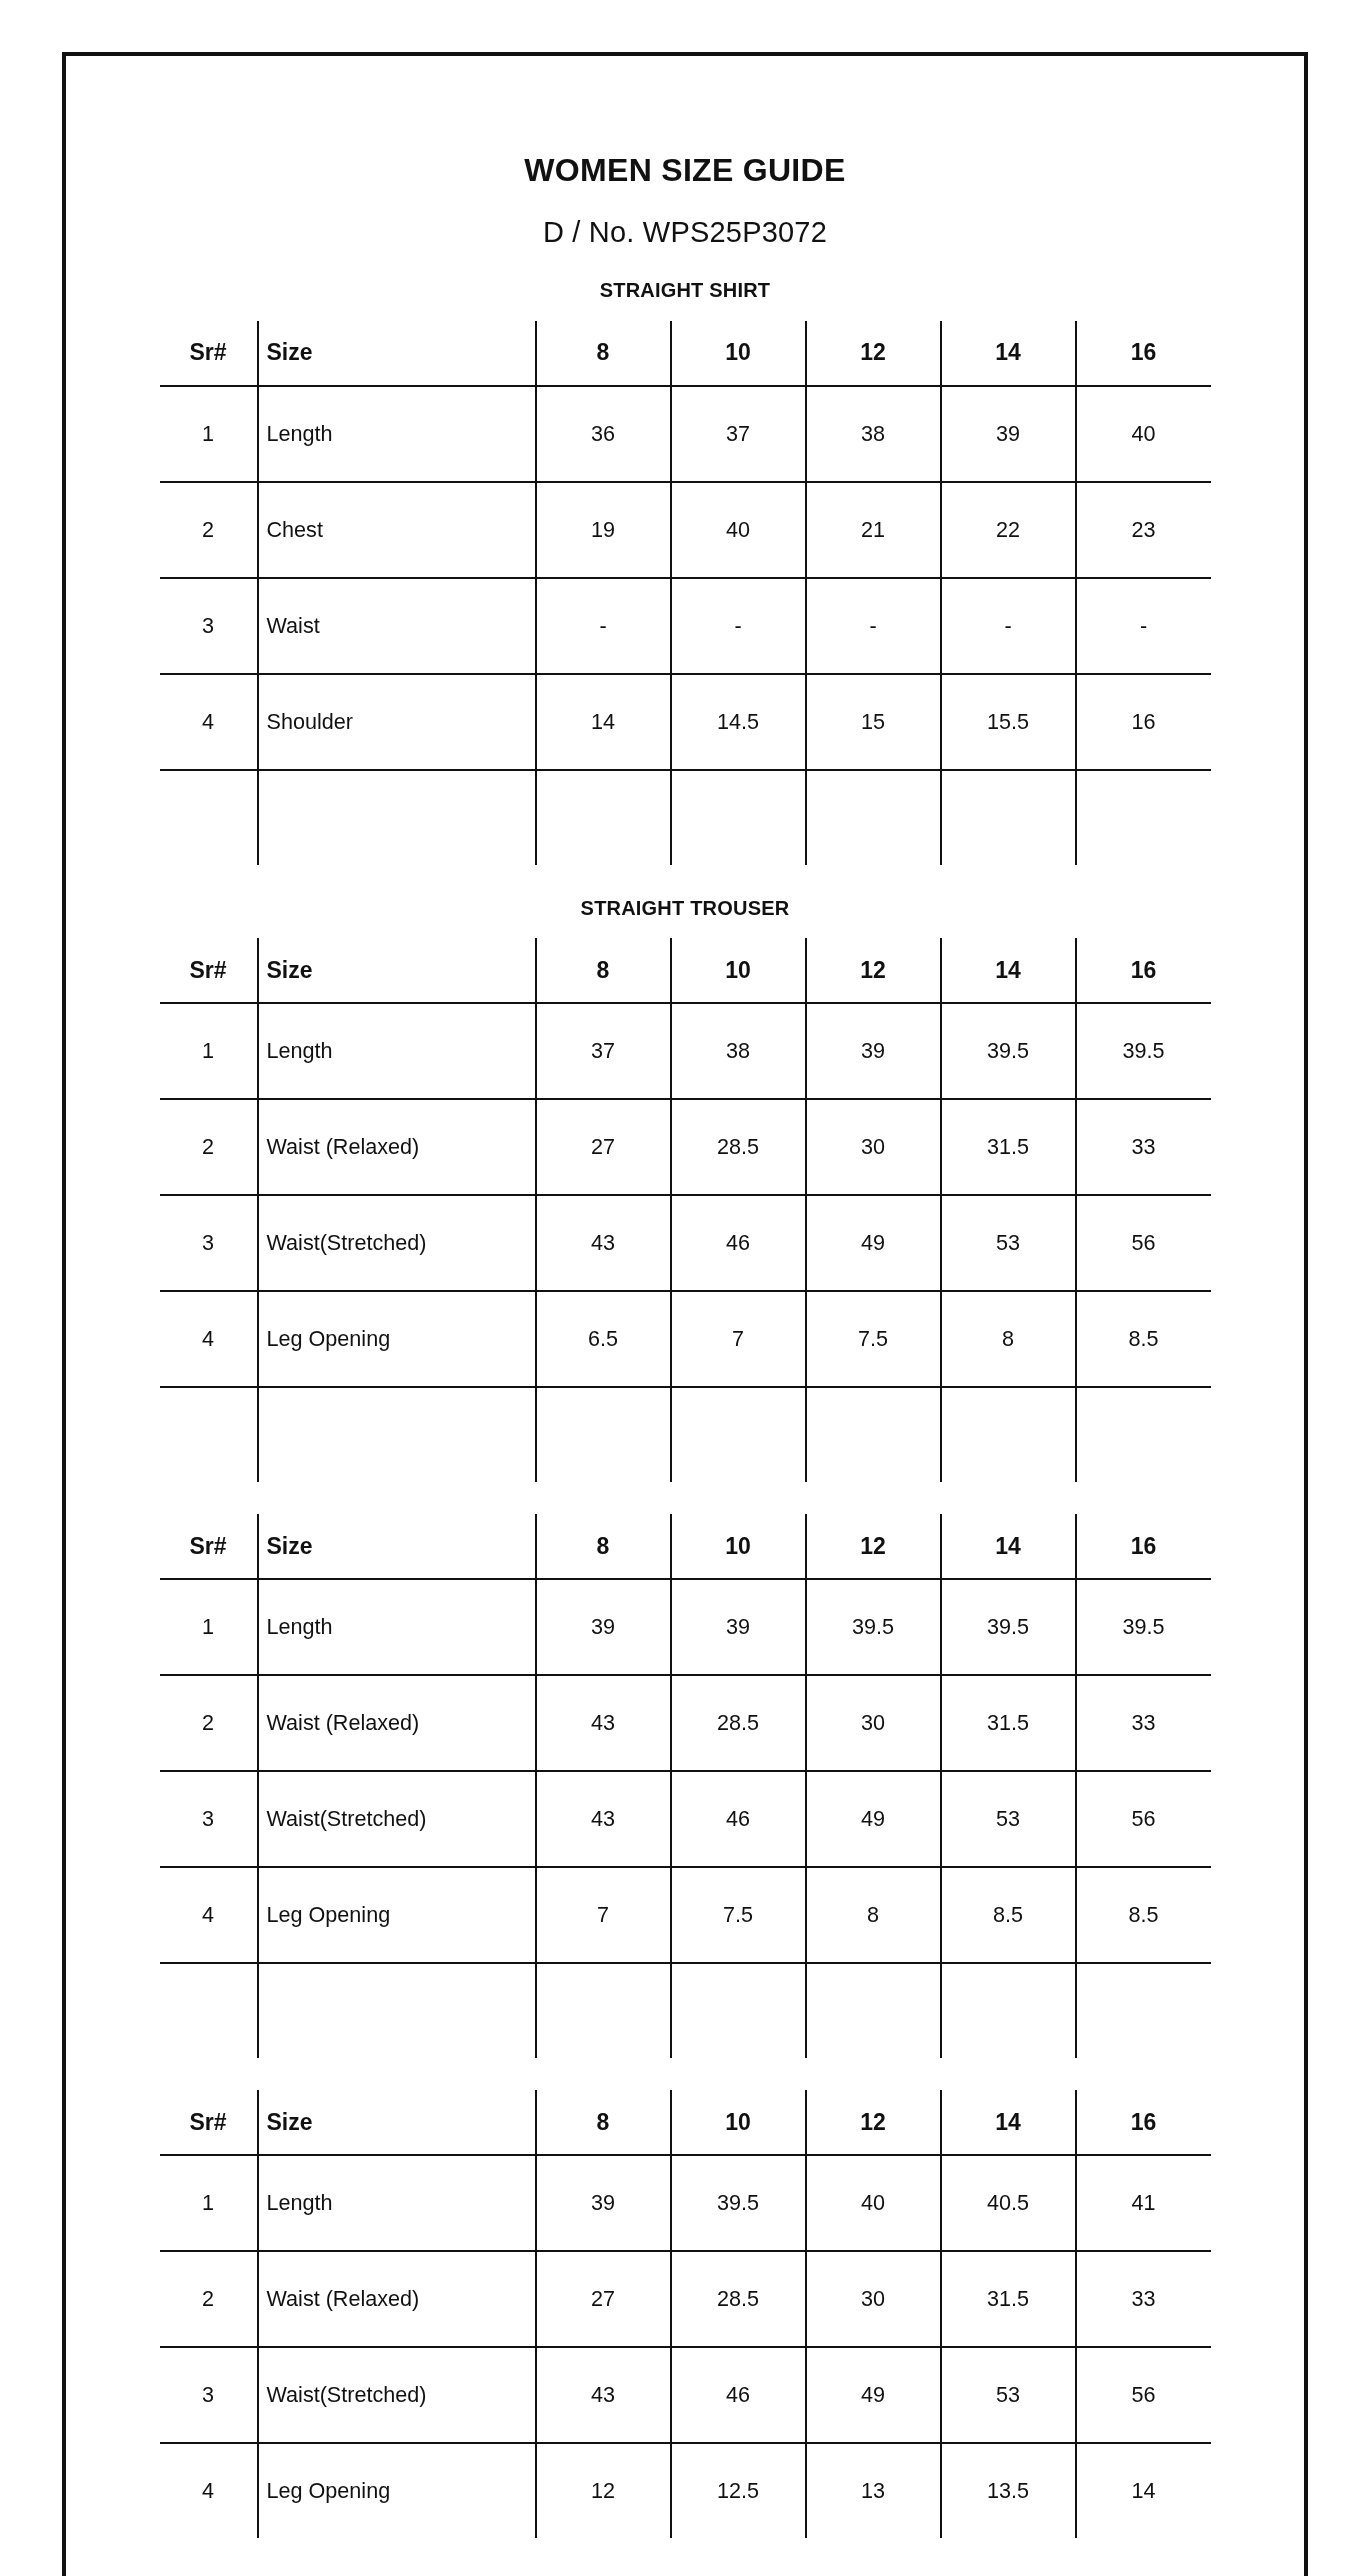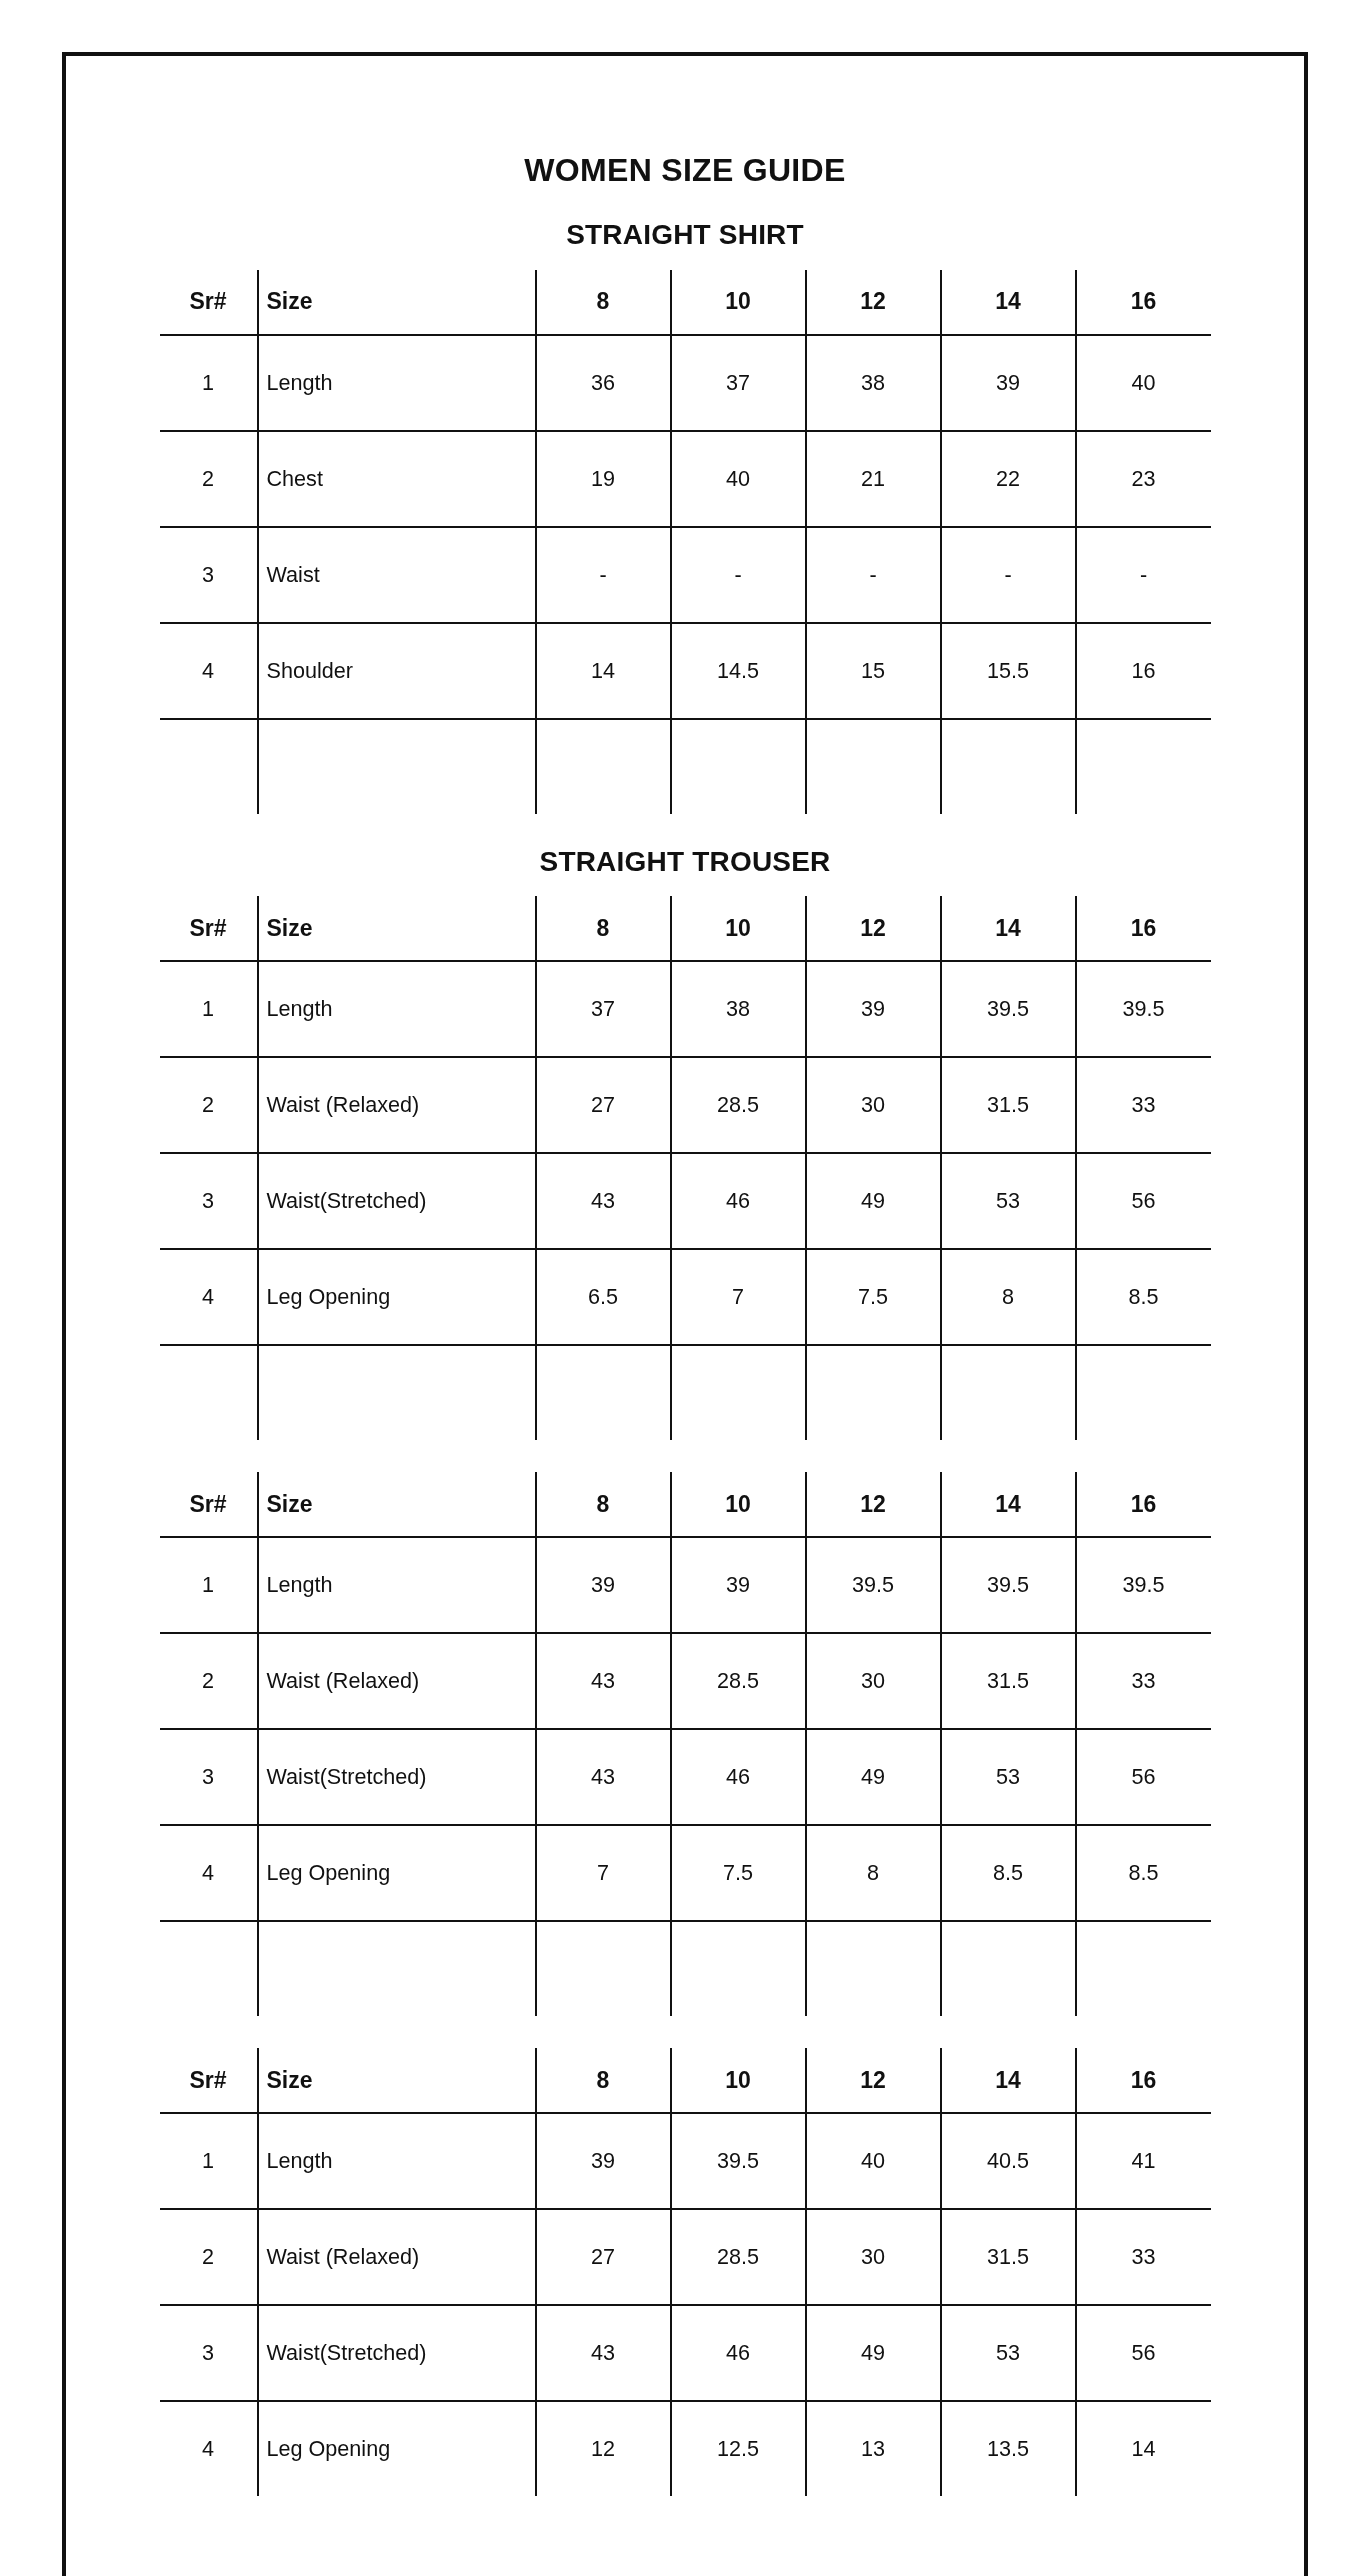--- a/index.html
+++ b/index.html
@@ -42,21 +42,21 @@
     margin: 27px 0 0 0;
   }
   .section {
     margin-top: 32px;
   }
   .section.first {
     margin-top: 30px;
   }
   .section-title {
     text-align: center;
-    font-size: 28px;
+    font-size: 20px;
     font-weight: 700;
     letter-spacing: 0.2px;
     margin: 0 0 18.5px 0;
   }
   table.size-table {
     border-collapse: collapse;
     width: 1051px;
     margin: 0 auto;
     table-layout: fixed;
   }
@@ -103,20 +103,21 @@
     border-bottom: none !important;
   }
 </style>
 </head>
 <body>
 
 <div class="page">
   <div class="frame">
 
     <div class="doc-title">WOMEN SIZE GUIDE</div>
+    <div class="doc-subtitle">D / No. WPS25P3072</div>
 
     <div id="sections-container">
         <div class="section first">
           <div class="section-title">STRAIGHT SHIRT</div>
           <table class="size-table">
             <colgroup>
               <col class="c-sr">
               <col class="c-size">
               <col class="c-val">
               <col class="c-val">

